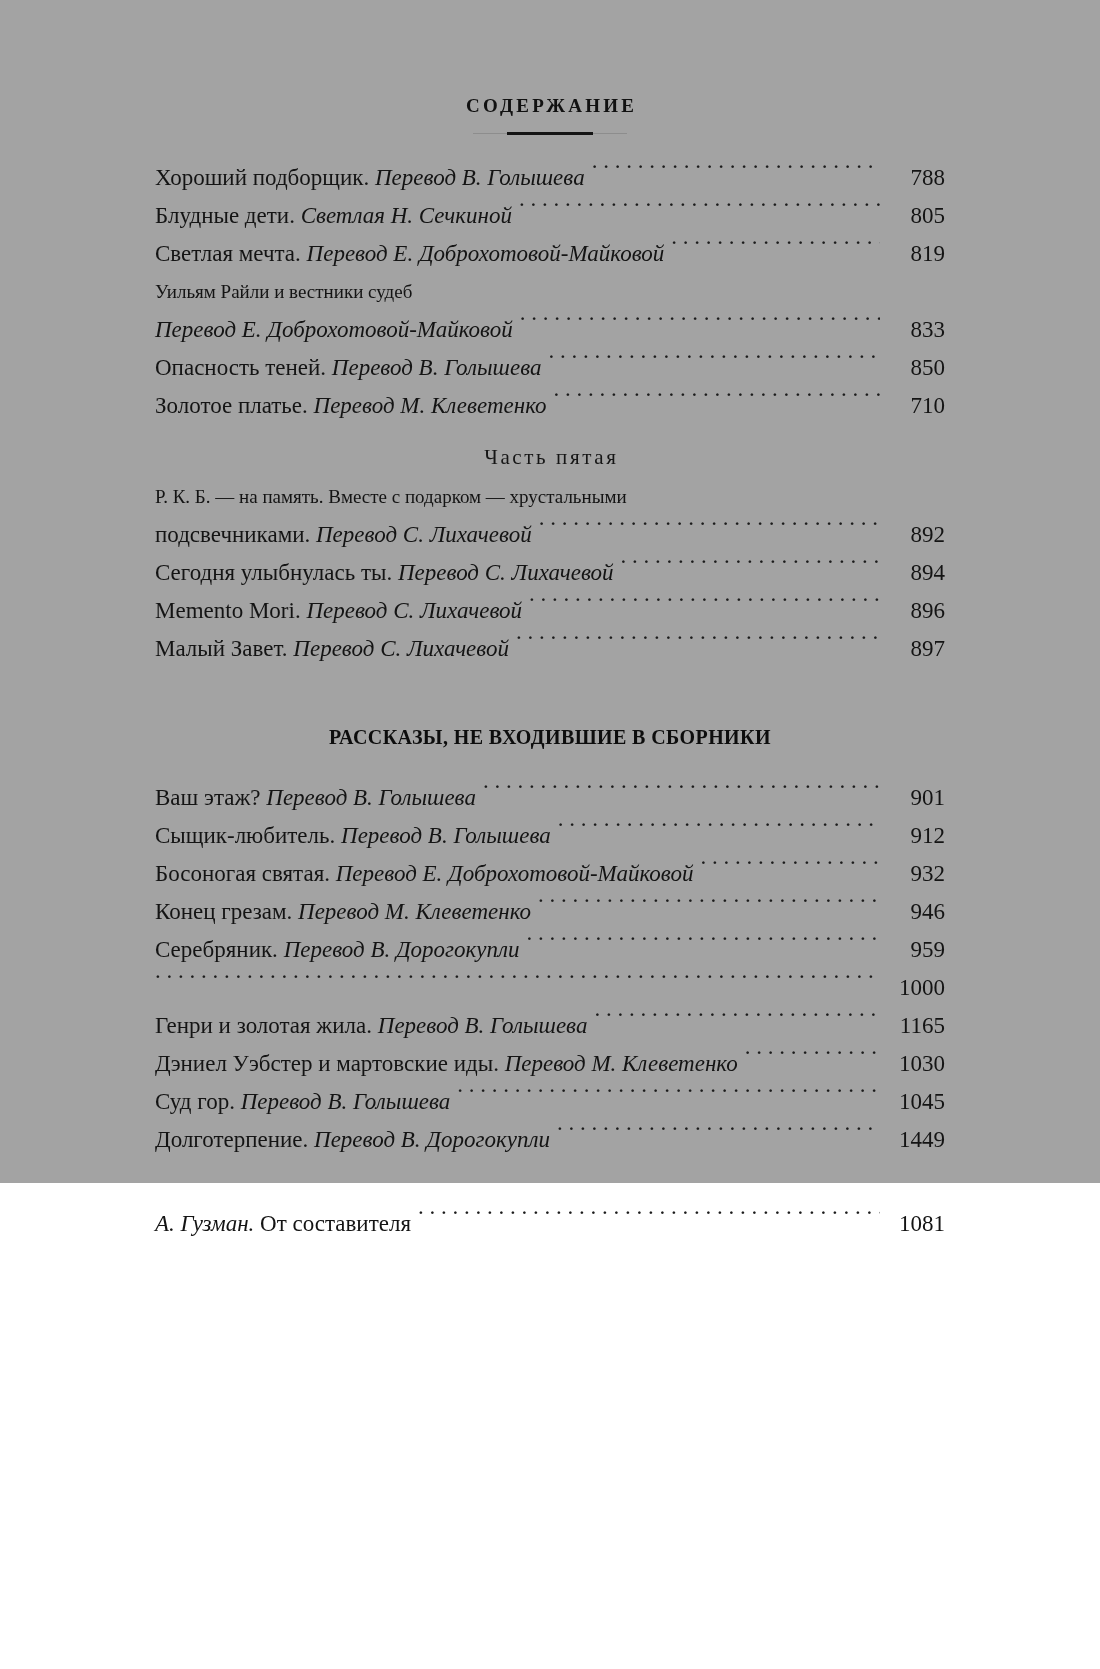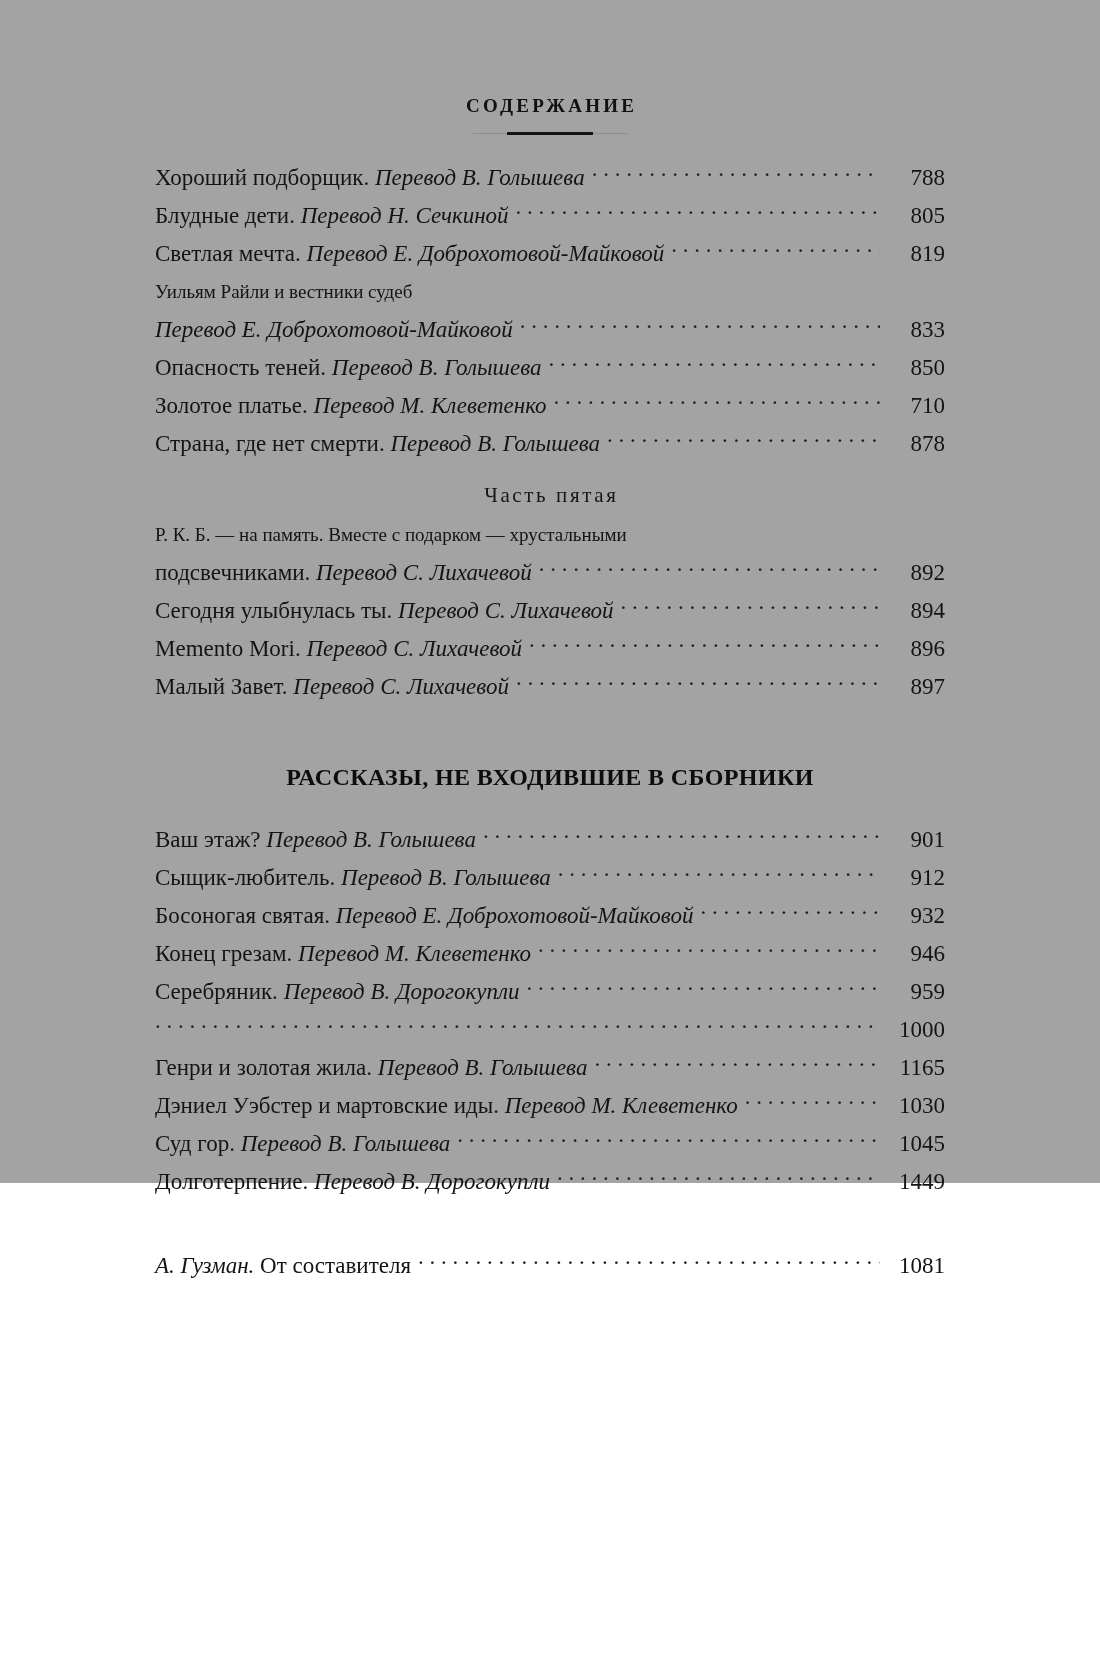--- a/index.html
+++ b/index.html
@@ -70,31 +70,31 @@
     text-align: center;
     font-size: 21px;
     letter-spacing: 2.6px;
     text-indent: 2.6px;
     margin: 20px 0 8px 0;
     color: #161616;
   }
 
   .section-title {
     text-align: center;
-    font-size: 24px;
+    font-size: 20px;
     font-weight: bold;
     letter-spacing: 0.4px;
     margin: 0;
     color: #0d0d0d;
   }
 
   
   .entry {
     display: flex;
-    align-items: center;
+    align-items: flex-start;
     font-size: 23px;
     line-height: 38px;
     white-space: nowrap;
   }
   .entry .label {
     flex: 0 0 auto;
     padding-right: 7px;
   }
   .entry .leader {
     flex: 1 1 auto;
@@ -145,21 +145,21 @@
     </div>
   </div>
 
   <div class="toc" id="toc-root">
       <div class="entry">
         <span class="label"><span>Хороший подборщик. </span><i>Перевод В. Голышева</i></span>
         <span class="leader"></span>
         <span class="pageno">788</span>
       </div>
       <div class="entry">
-        <span class="label"><span>Блудные дети. </span><i>Перевод Н. Сечкиной</i></span>
+        <span class="label"><span>Блудные дети. </span><i>Светлая Н. Сечкиной</i></span>
         <span class="leader"></span>
         <span class="pageno">805</span>
       </div>
       <div class="entry">
         <span class="label"><span>Светлая мечта. </span><i>Перевод Е. Доброхотовой-Майковой</i></span>
         <span class="leader"></span>
         <span class="pageno">819</span>
       </div>
       <div class="entry-plain">Уильям Райли и вестники судеб</div>
       <div class="entry">
@@ -169,25 +169,20 @@
       </div>
       <div class="entry">
         <span class="label"><span>Опасность теней. </span><i>Перевод В. Голышева</i></span>
         <span class="leader"></span>
         <span class="pageno">850</span>
       </div>
       <div class="entry">
         <span class="label"><span>Золотое платье. </span><i>Перевод М. Клеветенко</i></span>
         <span class="leader"></span>
         <span class="pageno">710</span>
-      </div>
-      <div class="entry">
-        <span class="label"><span>Страна, где нет смерти. </span><i>Перевод В. Голышева</i></span>
-        <span class="leader"></span>
-        <span class="pageno">878</span>
       </div>
       <div class="part-title">Часть пятая</div>
       <div class="entry-plain">Р. К. Б. — на память. Вместе с подарком — хрустальными</div>
       <div class="entry">
         <span class="label"><span>подсвечниками. </span><i>Перевод С. Лихачевой</i></span>
         <span class="leader"></span>
         <span class="pageno">892</span>
       </div>
       <div class="entry">
         <span class="label"><span>Сегодня улыбнулась ты. </span><i>Перевод С. Лихачевой</i></span>

